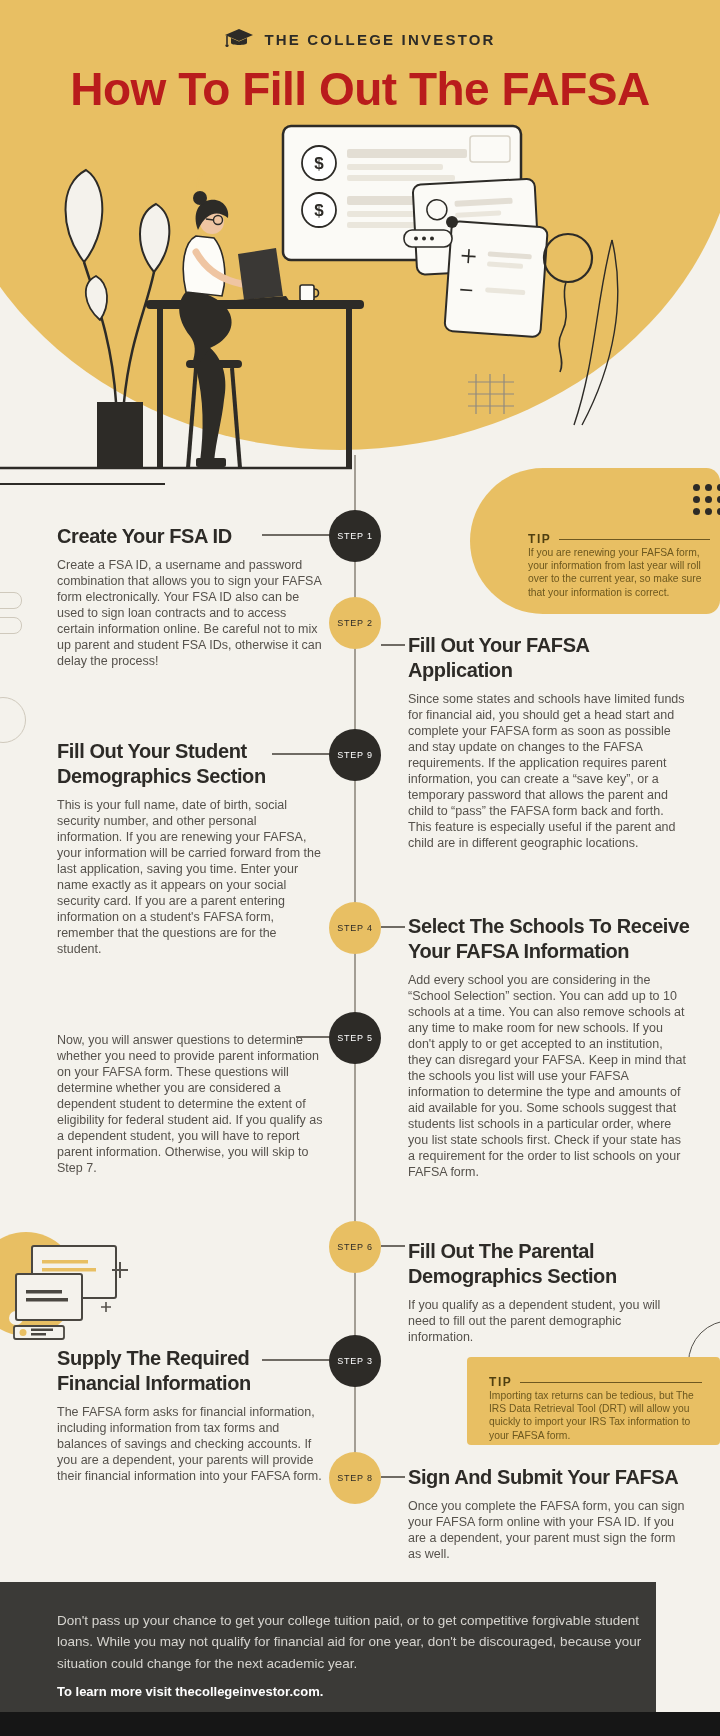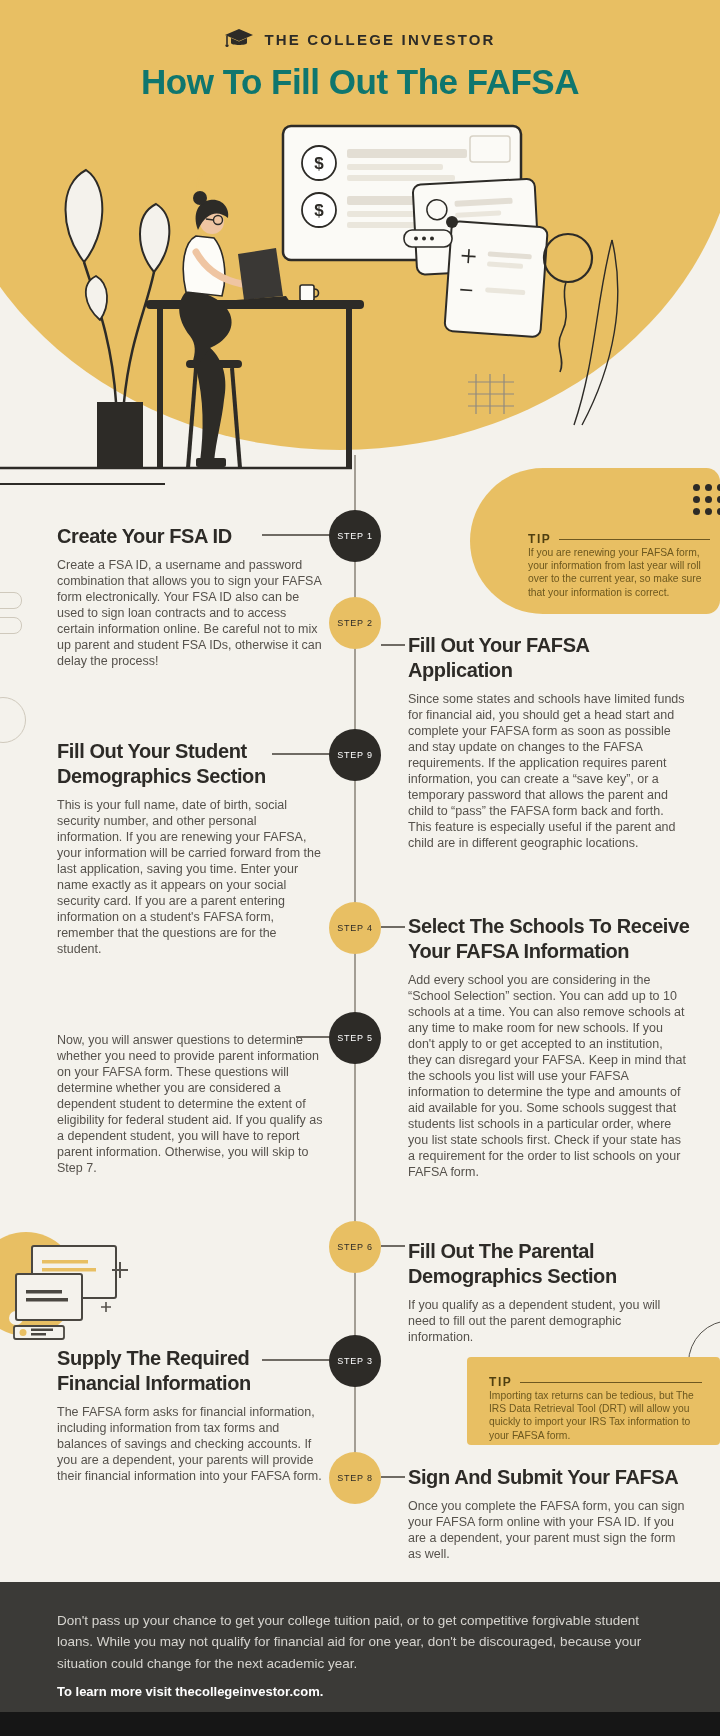--- a/index.html
+++ b/index.html
@@ -8,21 +8,21 @@
     background:#f4f2ec; overflow:hidden;
     font-family:"Liberation Sans","DejaVu Sans",sans-serif;
     color:#2d2b27;
   }
   
   .hero-bulge { position:absolute; left:-60px; top:-240px; width:800px; height:690px;
     border-radius:50%; background:#e8bf63; z-index:1; }
   .hero-head { position:absolute; top:0; left:0; width:720px; text-align:center; z-index:5; }
   .brand { margin-top:28px; display:flex; justify-content:center; align-items:center; gap:10px; }
   .brand-name { font-weight:bold; font-size:15px; letter-spacing:2.2px; color:#2d2b27; }
-  .page-title { margin:12px 0 0; font-size:35px; font-weight:bold; letter-spacing:-0.5px; color:#0f766e; }
+  .page-title { margin:12px 0 0; font-size:46px; font-weight:bold; letter-spacing:-0.5px; color:#b91c1c; }
   .hero-art { position:absolute; top:0; left:0; z-index:2; pointer-events:none; }
   
   .timeline { position:absolute; left:354px; top:455px; width:2px; height:1023px; background:#a39e94; z-index:1; }
   .badge { position:absolute; left:329px; width:52px; height:52px; border-radius:50%;
     display:flex; align-items:center; justify-content:center;
     font-size:9px; font-weight:normal; letter-spacing:0.8px; z-index:4; }
   .badge.dark { background:#2d2b27; color:#ffffff; }
   .badge.gold { background:#e8bf63; color:#2d2b27; }
   .connector { position:absolute; height:2px; background:#6f6b64; z-index:3; }
   
@@ -48,21 +48,21 @@
     display:grid; grid-template-columns:repeat(3,7px); grid-gap:5px; }
   .dots-grid span { width:7px; height:7px; border-radius:50%; background:#2d2b27; }
   .pill-left { position:absolute; left:-14px; width:34px; height:15px;
     border:1.5px solid #cfc9bc; border-radius:8px; z-index:1; }
   .circle-left { position:absolute; left:-20px; top:697px; width:44px; height:44px;
     border:1.5px solid #cfc9bc; border-radius:50%; z-index:1; }
   .circle-right { position:absolute; left:688px; top:1320px; width:84px; height:84px;
     border:1.5px solid #55524c; border-radius:50%; z-index:1; }
   .desk-cluster { position:absolute; left:0; top:1232px; z-index:2; }
   
-  .footer { position:absolute; left:0; top:1582px; width:720px; height:130px; background:#3b3a37; z-index:6; }
+  .footer { position:absolute; left:0; top:1582px; width:656px; height:130px; background:#3b3a37; z-index:6; }
   .footer p { position:absolute; left:57px; top:28px; width:618px; margin:0;
     font-size:13.5px; line-height:1.58; color:#d6d4cf; }
   .footer .cta { position:absolute; left:57px; top:100px; margin:0;
     font-size:13px; font-weight:bold; color:#ffffff; }
   .bottom-strip { position:absolute; left:0; top:1712px; width:720px; height:24px; background:#161616; z-index:6; }
 </style>
 </head>
 <body>
 
 <div class="page">

